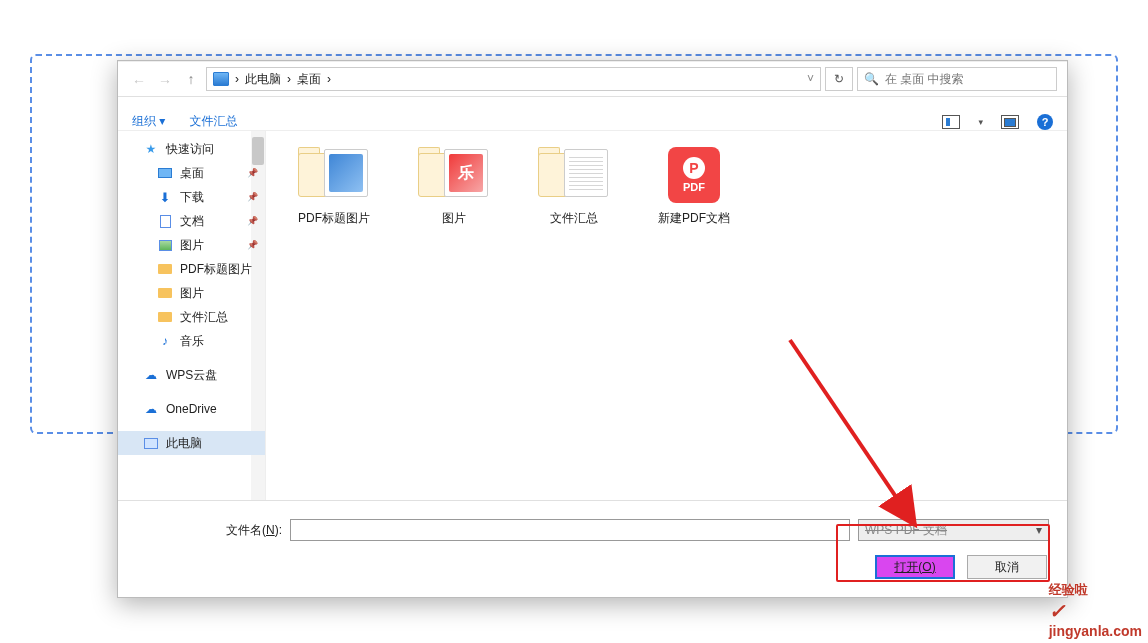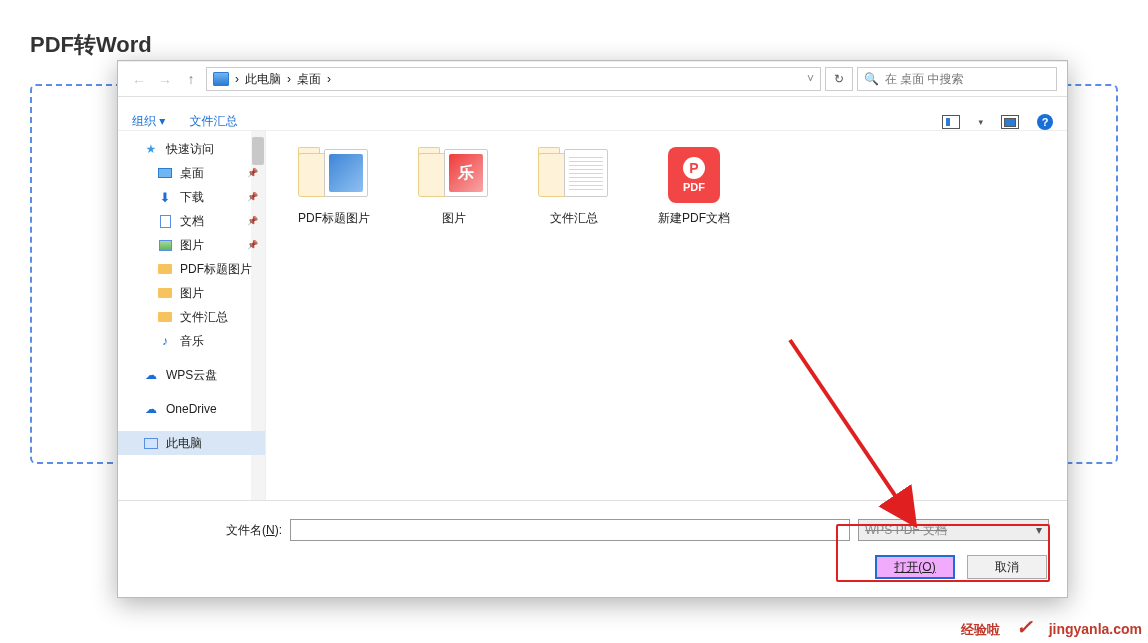--- a/index.html
+++ b/index.html
@@ -179,44 +179,43 @@
   .filename-row .u{text-decoration:underline;}
   .fname-input{flex:1;height:22px;border:1px solid #999;outline:none;padding:0 4px;background:#fff;}
   .filetype-select{
     width:191px;height:22px;border:1px solid #999;background:#eee;
     display:flex;align-items:center;padding:0 6px;color:#888;
     text-decoration:line-through;position:relative;
   }
   .filetype-select::after{content:"▾";position:absolute;right:6px;color:#555;text-decoration:none;}
   .btn-row{display:flex;justify-content:flex-end;gap:12px;padding-right:2px;}
   .btn{width:80px;height:24px;border:1px solid #aaa;background:#f1f1f1;display:flex;align-items:center;justify-content:center;font-size:12px;}
-  .btn.primary{border:2px solid #1a6fd6;background:#f0abfc;text-decoration:underline;}
+  .btn.primary{border:2px solid #1a6fd6;background:#d946ef;text-decoration:underline;}
   .btn .u{text-decoration:underline;}
   
   .anno-arrow{position:absolute;left:785px;top:335px;pointer-events:none;}
   .anno-box{
     position:absolute;left:836px;top:524px;width:214px;height:58px;
     border:2px solid #e02020;border-radius:2px;pointer-events:none;
   }
   .watermark{
     position:absolute;right:6px;bottom:4px;
     font-family: Arial, sans-serif; font-style:italic;
     font-size:18px; color:#c0392b; font-weight:bold;
     text-shadow:0 0 2px #fff;
-    display:flex;align-items:baseline;gap:16px;
+    display:flex;align-items:baseline;gap:0;flex-direction:column;
   }
   .watermark .cn{font-size:13px;font-style:normal;}
   .watermark .chk{color:#c0392b;font-size:20px;}
   .watermark .dom{font-size:14px;color:#c0392b;font-style:normal;}
 </style>
 </head>
 <body>
 
 <div class="page-bg">
-  <div class="page-title">PDF转Word</div>
   <div class="dashed-box"></div>
 </div>
 
 <div class="dialog">
 
 
   <div class="nav-row">
     <div class="nav-arrow disabled">
       <span>←</span>
     </div>

